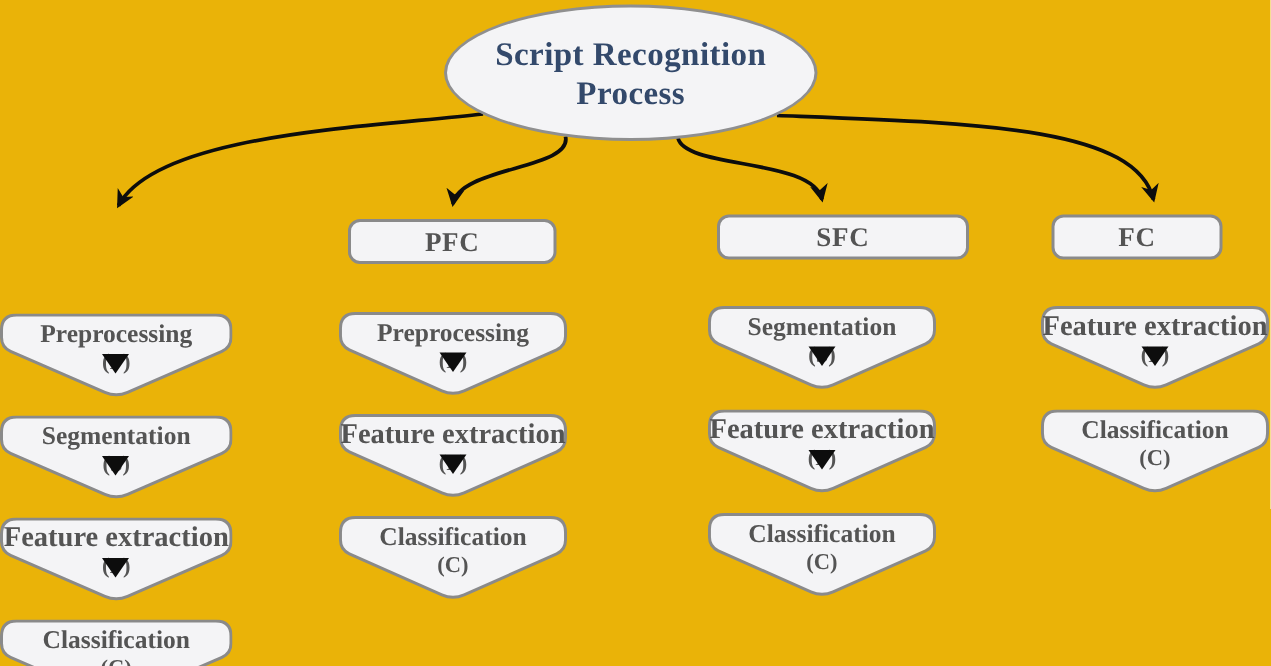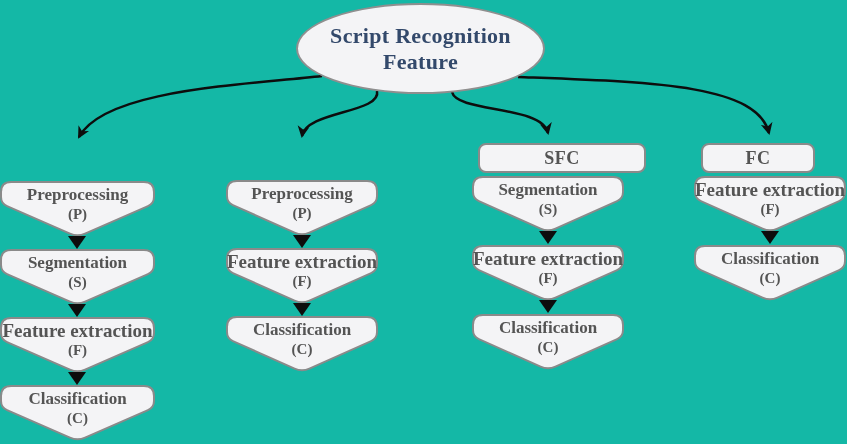--- a/index.html
+++ b/index.html
@@ -1,17 +1,17 @@
 <!DOCTYPE html>
 <html style="--node-fill: #f4f4f6; --node-border: #8a8a8a; --node-text: #545454; --title-text: #33496b; --arrow: #0d0d0d;"><head>
 <meta charset="utf-8">
 <style>
   html,body{margin:0;padding:0;background:#ffffff;}
   .canvas{
-    position:relative;width:847px;height:444px;background:#14b8a6;overflow:hidden;
+    position:relative;width:847px;height:444px;background:#eab308;overflow:hidden;
     font-family:"Liberation Serif","DejaVu Serif",serif;
   }
   .connectors{position:absolute;left:0;top:0;width:847px;height:444px;pointer-events:none;}
   .conn{fill:none;stroke:var(--arrow,#0d0d0d);stroke-width:2.5;}
 
   .ellipse{
     position:absolute;left:296px;top:3px;width:249px;height:91px;
     border:2.5px solid #8f8f8f;border-radius:50%;
     background:var(--node-fill,#f3f4f6);
     display:flex;flex-direction:column;align-items:center;justify-content:center;
@@ -24,21 +24,21 @@
 
   .hdr{
     position:absolute;height:30px;box-sizing:border-box;
     border:2px solid var(--node-border,#8a8a8a);border-radius:8px;
     background:var(--node-fill,#f4f4f5);
     display:flex;align-items:center;justify-content:center;
     font-weight:bold;font-size:18px;color:var(--node-text,#555555);
     letter-spacing:.5px;
   }
 
-  .step{position:absolute;height:56px;}
+  .step{position:absolute;height:56px;margin-top:28px;}
   .step .pent{position:absolute;left:0;top:0;width:100%;height:100%;}
   .step .pent path{fill:var(--node-fill,#f4f4f5);stroke:var(--node-border,#8a8a8a);stroke-width:2;}
   .step .st{
     position:absolute;left:0;top:0;width:100%;height:100%;
     display:flex;flex-direction:column;align-items:center;
     text-align:center;color:var(--node-text,#555555);font-weight:bold;
   }
   .step .sl{font-size:17px;line-height:20px;padding-top:4px;white-space:nowrap;}
   .step .sl.small{font-size:19px;line-height:20px;}
   .step .sc{font-size:15px;line-height:18px;}
@@ -61,21 +61,21 @@
       </marker>
     </defs>
     <path class="conn" d="M 322 76 C 245 85, 105 89, 79 137" marker-end="url(#ah)"></path>
     <path class="conn" d="M 377 91 C 382 113, 306 111, 302 136" marker-end="url(#ah)"></path>
     <path class="conn" d="M 452 92 C 457 113, 542 105, 548 133" marker-end="url(#ah)"></path>
     <path class="conn" d="M 518 77 C 650 82, 757 84, 769 133" marker-end="url(#ah)"></path>
   </svg>
 
   <div class="ellipse">
     <div class="tl">Script Recognition</div>
-    <div class="tl">Feature</div>
+    <div class="tl">Process</div>
   </div>
 
   <div class="step" style="left:0px;top:181px;width:155px">
     <svg class="pent" viewBox="0 0 154 56" preserveAspectRatio="none">
         <path d="M 11 1 L 143 1 Q 153 1 153 11 L 153 16 Q 153 22.5 147 25.2 L 84.5 52.6 Q 77 55.8 69.5 52.6 L 7 25.2 Q 1 22.5 1 16 L 1 11 Q 1 1 11 1 Z"></path>
       </svg>
     <div class="st">
         <div class="sl">Preprocessing</div>
         <div class="sc">(P)</div>
       </div>
@@ -104,20 +104,21 @@
   <div class="step" style="left:0px;top:385px;width:155px">
     <svg class="pent" viewBox="0 0 154 56" preserveAspectRatio="none">
         <path d="M 11 1 L 143 1 Q 153 1 153 11 L 153 16 Q 153 22.5 147 25.2 L 84.5 52.6 Q 77 55.8 69.5 52.6 L 7 25.2 Q 1 22.5 1 16 L 1 11 Q 1 1 11 1 Z"></path>
       </svg>
     <div class="st">
         <div class="sl">Classification</div>
         <div class="sc">(C)</div>
       </div>
   </div>
 
+  <div class="hdr" style="left:232px;top:146px;width:139px">PFC</div>
   <div class="step" style="left:226px;top:180px;width:152px">
     <svg class="pent" viewBox="0 0 154 56" preserveAspectRatio="none">
         <path d="M 11 1 L 143 1 Q 153 1 153 11 L 153 16 Q 153 22.5 147 25.2 L 84.5 52.6 Q 77 55.8 69.5 52.6 L 7 25.2 Q 1 22.5 1 16 L 1 11 Q 1 1 11 1 Z"></path>
       </svg>
     <div class="st">
         <div class="sl">Preprocessing</div>
         <div class="sc">(P)</div>
       </div>
   </div>
   <div class="dn" style="left:293px;top:235px"></div>

